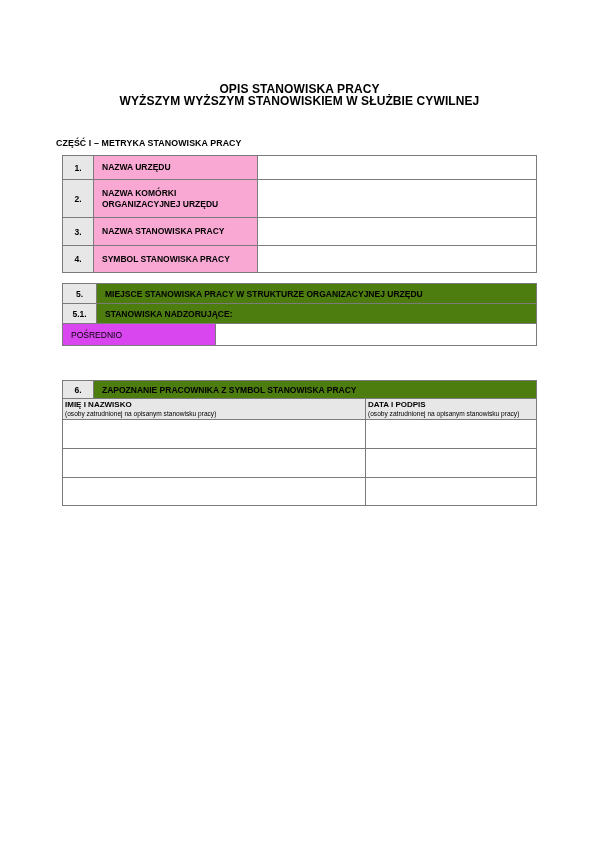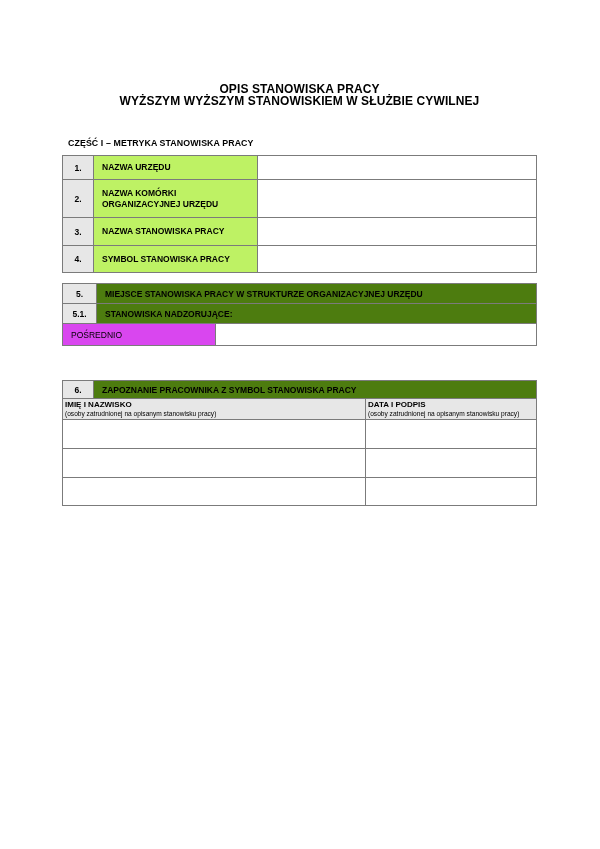--- a/index.html
+++ b/index.html
@@ -23,21 +23,21 @@
     width: 475px;
     text-align: center;
     font-weight: bold;
     font-size: 12px;
     line-height: 11.6px;
     letter-spacing: 0.1px;
   }
   .part-heading {
     position: absolute;
     top: 138px;
-    left: 68px;
+    left: 56px;
     font-weight: bold;
     font-size: 8.8px;
     letter-spacing: 0.1px;
   }
   table.doc-table {
     position: absolute;
     left: 62px;
     border-collapse: collapse;
     table-layout: fixed;
     width: 475px;
@@ -51,21 +51,21 @@
     vertical-align: middle;
     font-size: 8.5px;
     overflow: hidden;
   }
   td.num-cell {
     background: #e7e7e7;
     text-align: center;
     font-weight: bold;
   }
   td.label-cell {
-    background: #bef264;
+    background: #f9a8d4;
     font-weight: bold;
     padding: 2px 12px 2px 8px;
     line-height: 11px;
   }
   td.label-cell-white {
     background: #4d7c0f;
     font-weight: bold;
     padding: 2px 8px;
   }
   td.plain-cell {

